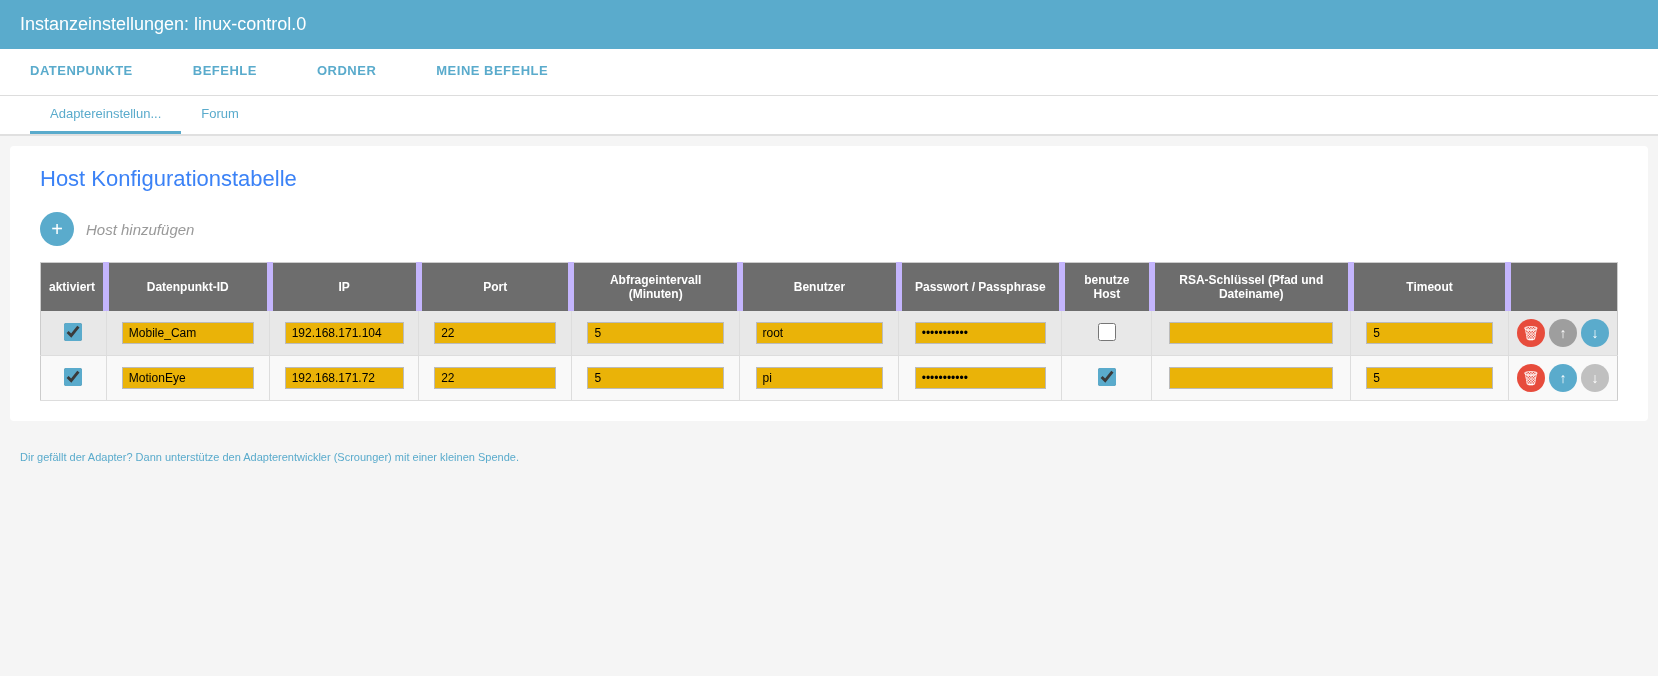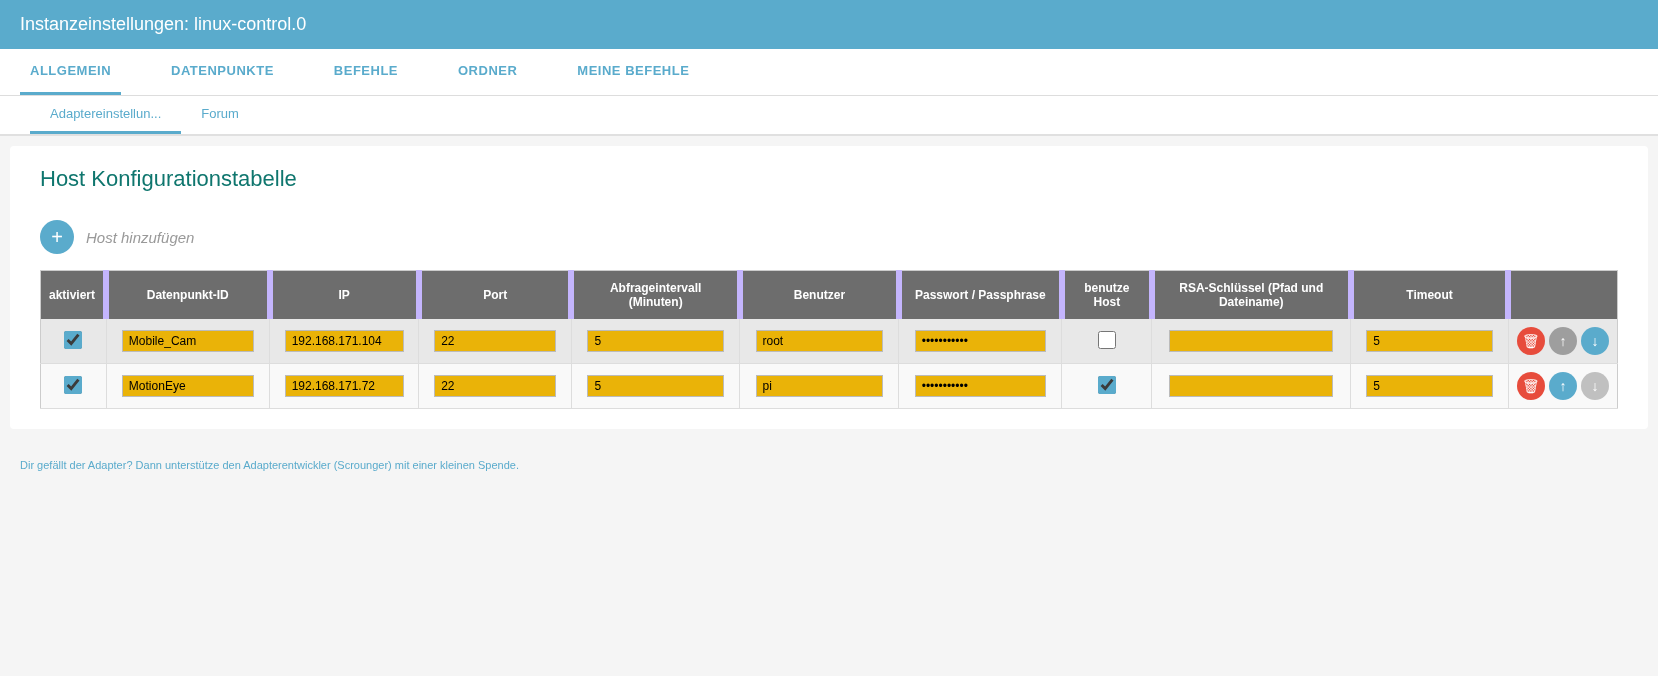--- a/index.html
+++ b/index.html
@@ -59,23 +59,23 @@
 
     
     .content {
       padding: 20px 30px;
       background: white;
       margin: 10px;
       border-radius: 4px;
     }
 
     .section-title {
-      color: #0f766e;
+      color: #3b82f6;
       font-size: 22px;
-      margin-bottom: 28px;
+      margin-bottom: 20px;
       font-weight: 400;
     }
 
     
     .add-host-row {
       display: flex;
       align-items: center;
       gap: 12px;
       margin-bottom: 16px;
     }
@@ -219,21 +219,20 @@
     }
   </style>
 </head>
 <body>
 
 <div class="title-bar">
   <span>Instanzeinstellungen: linux-control.0</span>
 </div>
 
 <div class="tab-nav">
-  <a class="tab active">ALLGEMEIN</a>
   <a class="tab">DATENPUNKTE</a>
   <a class="tab">BEFEHLE</a>
   <a class="tab">ORDNER</a>
   <a class="tab">MEINE BEFEHLE</a>
 </div>
 
 <div class="sub-tab-nav">
   <a class="sub-tab active">Adaptereinstellun...</a>
   <a class="sub-tab">Forum</a>
 </div>

